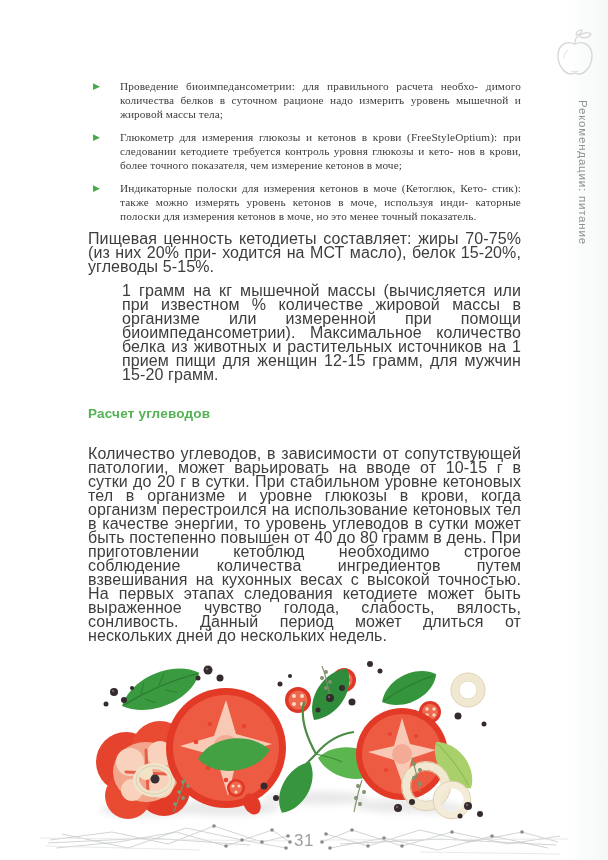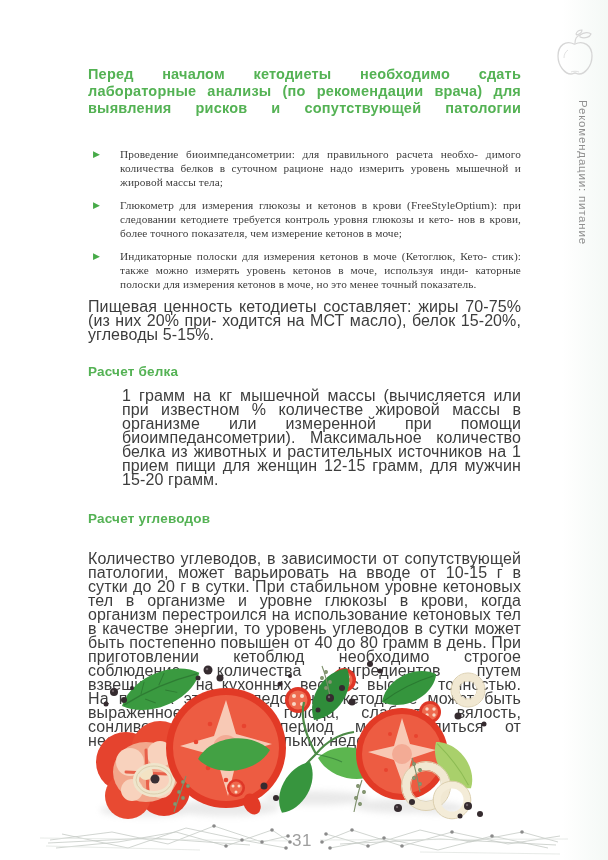--- a/index.html
+++ b/index.html
@@ -50,22 +50,22 @@
   }
   .h-protein { margin-top: 22px; }
   .p-protein { margin-top: 10px; margin-left: 34px; }
   .h-carbs { margin-top: 24px; }
   .p-carbs { margin-top: 26px; }
 
   .illustration { position: absolute; left: 64px; top: 658px; width: 488px; height: 180px; }
 
   .footer-art { position: absolute; left: 0; top: 812px; width: 608px; height: 48px; }
   .page-number {
-    position: absolute; left: 292px; top: 831px; width: 40px;
-    text-align: left; font-size: 17px; color: #9e9e9e; letter-spacing: 0.5px;
+    position: absolute; left: 284px; top: 831px; width: 40px;
+    text-align: center; font-size: 17px; color: #9e9e9e; letter-spacing: 0.5px;
   }
 </style>
 </head>
 <body>
 
 <div class="page">
 
   <div class="edge-shade"></div>
 
   <div class="apple-badge">
@@ -76,40 +76,38 @@
       <path d="M22 6 C23 3 26 2 28 2 C28 4 26 6 23 7 Z" stroke="#d6d6d6" stroke-width="1.1"></path>
       <path d="M14 22 C11 24 10 27 10 30" stroke="#e2e2e2" stroke-width="1"></path>
       <path d="M17 44 C19 43 23 43 25 44" stroke="#e0e0e0" stroke-width="1"></path>
     </svg>
   </div>
 
   <div class="side-label">Рекомендации: питание</div>
 
   <div class="content">
 
-    <div class="intro-heading">Перед началом кетодиеты необходимо сдать лабораторные анализы (по рекомендации врача) для выявления рисков и сопутствующей патологии</div>
 
     <div class="bullet-list">
       <div class="bullet">
         <span class="bullet-arrow">▶</span>
         <div class="bullet-text">Проведение биоимпедансометрии: для правильного расчета необхо- димого количества белков в суточном рационе надо измерить уровень мышечной и жировой массы тела;</div>
       </div>
       <div class="bullet">
         <span class="bullet-arrow">▶</span>
         <div class="bullet-text">Глюкометр для измерения глюкозы и кетонов в крови (FreeStyleOptium): при следовании кетодиете требуется контроль уровня глюкозы и кето- нов в крови, более точного показателя, чем измерение кетонов в моче;</div>
       </div>
       <div class="bullet">
         <span class="bullet-arrow">▶</span>
         <div class="bullet-text">Индикаторные полоски для измерения кетонов в моче (Кетоглюк, Кето- стик): также можно измерять уровень кетонов в моче, используя инди- каторные полоски для измерения кетонов в моче, но это менее точный показатель.</div>
       </div>
     </div>
 
     <div class="para para-nutrition">Пищевая ценность кетодиеты составляет: жиры 70-75% (из них 20% при- ходится на МСТ масло), белок 15-20%, углеводы 5-15%.</div>
 
-    <div class="section-heading h-protein">Расчет белка</div>
     <div class="para p-protein">1 грамм на кг мышечной массы (вычисляется или при известном % количестве жировой массы в организме или измеренной при помощи биоимпедансометрии). Максимальное количество белка из животных и растительных источников на 1 прием пищи для женщин 12-15 грамм, для мужчин 15-20 грамм.</div>
 
     <div class="section-heading h-carbs">Расчет углеводов</div>
     <div class="para p-carbs">Количество углеводов, в зависимости от сопутствующей патологии, может варьировать на вводе от 10-15 г в сутки до 20 г в сутки. При стабильном уровне кетоновых тел в организме и уровне глюкозы в крови, когда организм перестроился на использование кетоновых тел в качестве энергии, то уровень углеводов в сутки может быть постепенно повышен от 40 до 80 грамм в день. При приготовлении кетоблюд необходимо строгое соблюдение количества ингредиентов путем взвешивания на кухонных весах с высокой точностью. На первых этапах следования кетодиете может быть выраженное чувство голода, слабость, вялость, сонливость. Данный период может длиться от нескольких дней до нескольких недель.</div>
 
   </div>
 
   <div class="illustration">
     <svg width="488" height="180" viewBox="0 0 488 180" fill="none">
       <defs>

